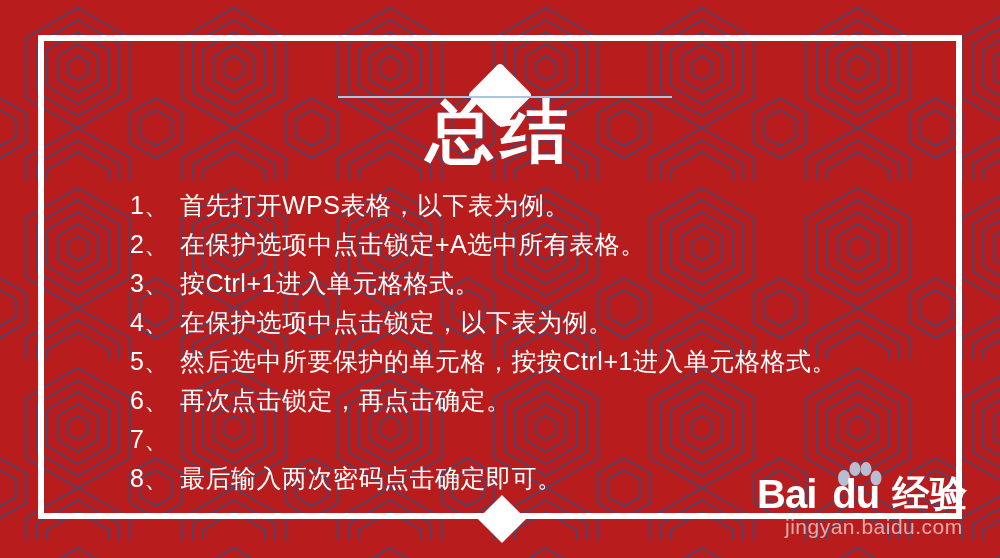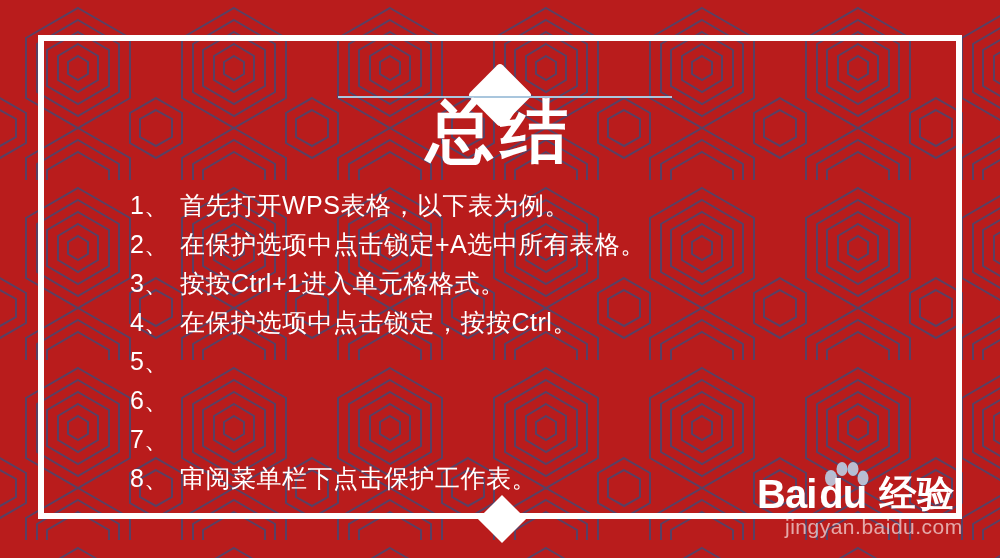--- a/index.html
+++ b/index.html
@@ -132,21 +132,21 @@
     color: #ffffff;
     font-size: 40px;
     font-weight: bold;
     line-height: 40px;
     letter-spacing: -1px;
   }
   #wm-paw-wrap {
     position: relative;
     width: 56px;
     height: 48px;
-    margin-left: 1px;
+    margin-left: 14px;
   }
   #wm-du {
     position: absolute;
     left: 2px;
     bottom: 0;
     color: #ffffff;
     font-size: 40px;
     font-weight: bold;
     line-height: 40px;
     letter-spacing: -1px;
@@ -219,38 +219,40 @@
     <div class="step">
       <span class="step-num">1、</span>
       <span class="step-text">首先打开WPS表格，以下表为例。</span>
     </div>
     <div class="step">
       <span class="step-num">2、</span>
       <span class="step-text">在保护选项中点击锁定+A选中所有表格。</span>
     </div>
     <div class="step">
       <span class="step-num">3、</span>
-      <span class="step-text">按按Ctrl+1进入单元格格式。</span>
+      <span class="step-text">按Ctrl+1进入单元格格式。</span>
     </div>
     <div class="step">
       <span class="step-num">4、</span>
-      <span class="step-text">在保护选项中点击锁定，按按Ctrl。</span>
+      <span class="step-text">在保护选项中点击锁定，以下表为例。</span>
     </div>
     <div class="step">
       <span class="step-num">5、</span>
+      <span class="step-text">然后选中所要保护的单元格，按按Ctrl+1进入单元格格式。</span>
     </div>
     <div class="step">
       <span class="step-num">6、</span>
+      <span class="step-text">再次点击锁定，再点击确定。</span>
     </div>
     <div class="step">
       <span class="step-num">7、</span>
     </div>
     <div class="step">
       <span class="step-num">8、</span>
-      <span class="step-text">审阅菜单栏下点击保护工作表。</span>
+      <span class="step-text">最后输入两次密码点击确定即可。</span>
     </div>
   </div>
 
   <div id="watermark">
     <div id="wm-logo-row">
       <span id="wm-bai">Bai</span>
       <span id="wm-paw-wrap">
         <svg id="wm-paw" viewBox="0 0 46 26" aria-hidden="true">
           <ellipse cx="8" cy="16" rx="6" ry="8" fill="#bcd9ef"></ellipse>
           <ellipse cx="19" cy="7" rx="5.5" ry="7" fill="#bcd9ef"></ellipse>

